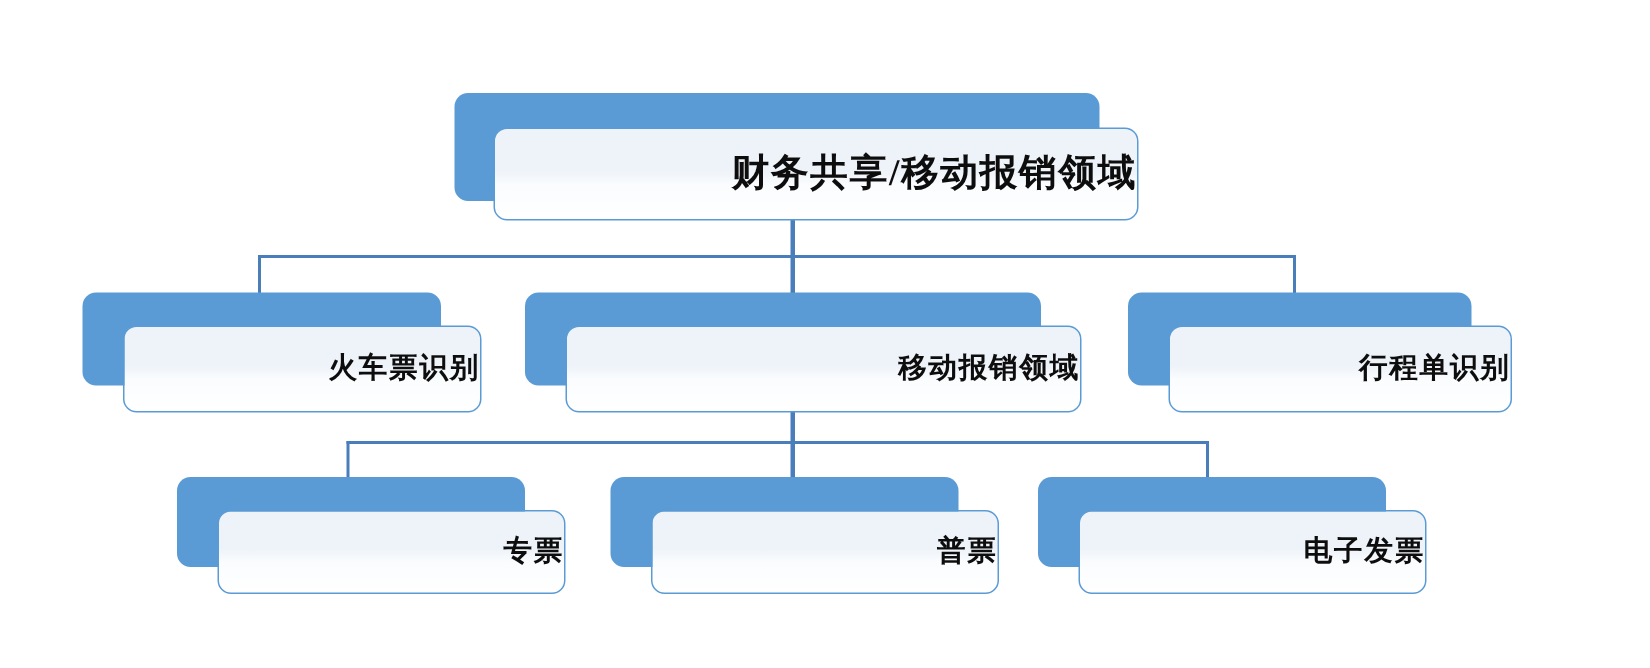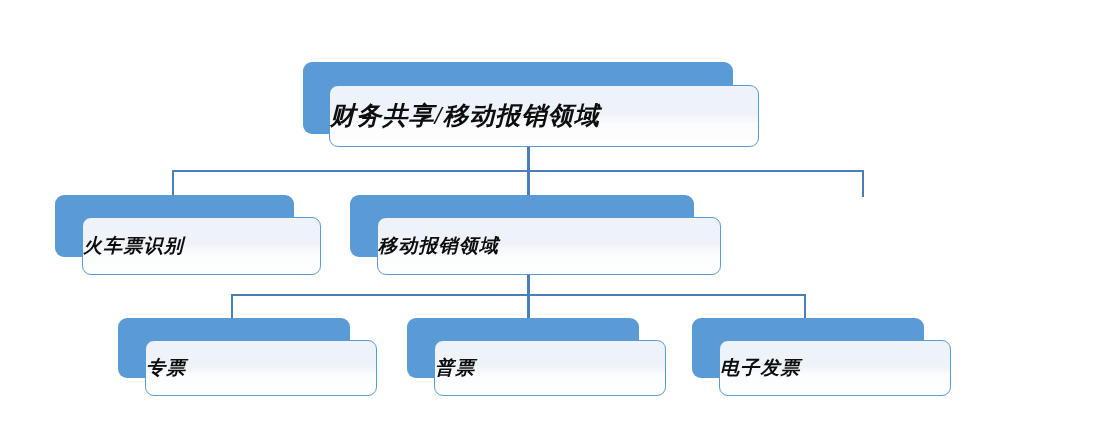--- a/index.html
+++ b/index.html
@@ -41,23 +41,22 @@
     position: absolute;
     background: linear-gradient(to bottom,
                 #EEF3F9 0%,
                 #EEF3F9 46%,
                 #FAFCFE 62%,
                 #FFFFFF 100%);
     border: 1.6px solid #5B9BD5;
     border-radius: 9px;
     display: flex;
     align-items: center;
-    justify-content: flex-start;
+    justify-content: flex-end;
     box-sizing: border-box;
-    font-style: italic;
   }
   .node .label {
     color: #0D0D0D;
     font-weight: 700;
     letter-spacing: 1.2px;
     white-space: nowrap;
     line-height: 1;
     text-align: center;
     position: relative;
     top: -1px;
@@ -109,20 +108,26 @@
     </div>
   </div>
 
   <div class="node lvl2" style="left:350px; top:195px; width:344px; height:62px;">
     <div class="plate"></div>
     <div class="face" style="left:27px; top:22px; width:344px; height:58px;">
       <span class="label">移动报销领域</span>
     </div>
   </div>
 
+  <div class="node lvl2" style="left:752px; top:195px; width:229px; height:62px;">
+    <div class="plate"></div>
+    <div class="face" style="left:27px; top:22px; width:229px; height:58px;">
+      <span class="label">行程单识别</span>
+    </div>
+  </div>
 
   <div class="node lvl3" style="left:118px; top:318px; width:232px; height:60px;">
     <div class="plate"></div>
     <div class="face" style="left:27px; top:22px; width:232px; height:56px;">
       <span class="label">专票</span>
     </div>
   </div>
 
   <div class="node lvl3" style="left:692px; top:318px; width:232px; height:60px;">
     <div class="plate"></div>

